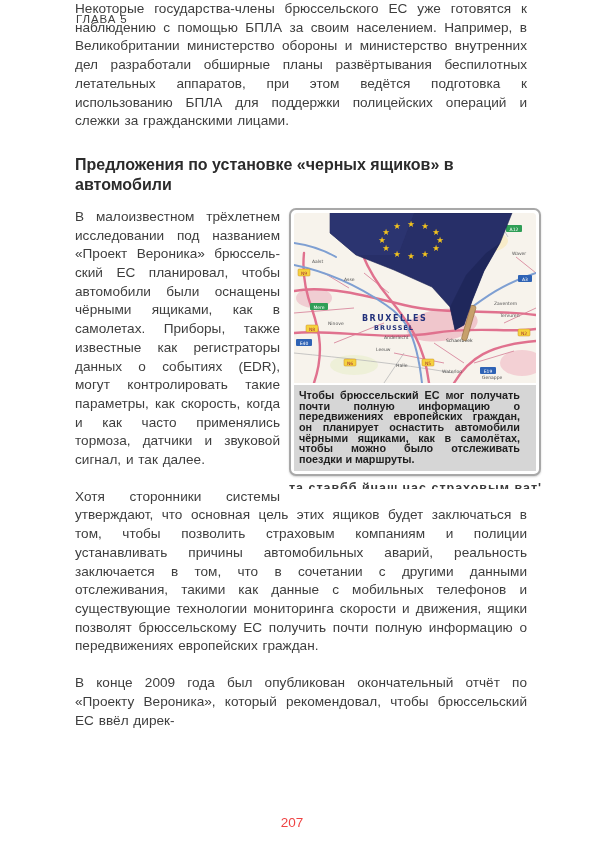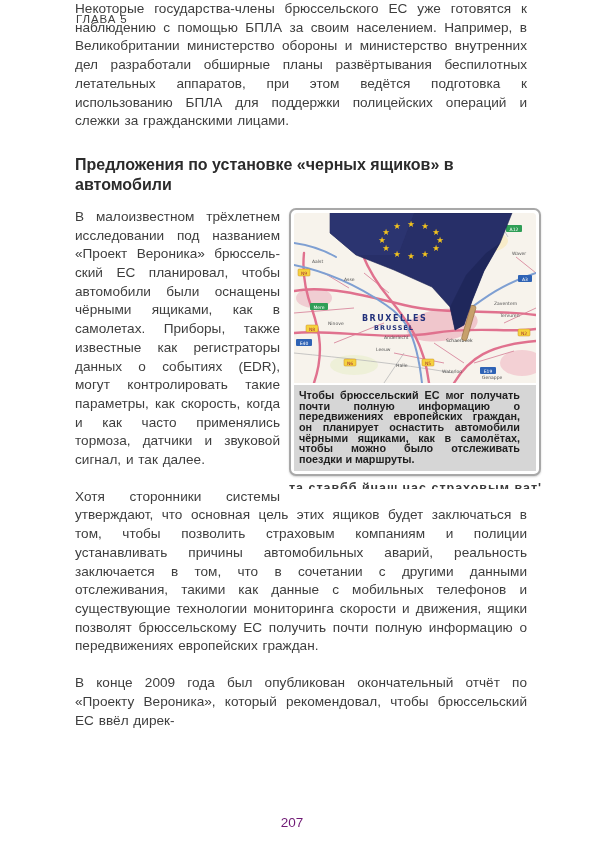--- a/index.html
+++ b/index.html
@@ -34,21 +34,21 @@
   .caption {
     margin-top:2px; background:#d6d6d6; padding:5px 16px 6px 5px;
     font-size:10.8px; line-height:10.7px; font-weight:bold; text-align:justify; color:#1e1e1e;
   }
   .clipped-line {
     height:8px; overflow:hidden; margin-top:5px;
     font-weight:bold; font-size:12.5px; color:#3a3a3a; white-space:nowrap; letter-spacing:1px;
   }
   .page-number {
     position:absolute; bottom:20px; left:0; width:100%;
-    text-align:center; font-size:13.5px; color:#701a75;padding-left:40px;
+    text-align:center; font-size:13.5px; color:#ef4444;padding-left:40px;
   }
 </style>
 </head>
 <body>
 
 <div class="page">
 
   <div class="running-head">ГЛАВА 5</div>
 
   <main class="content">

